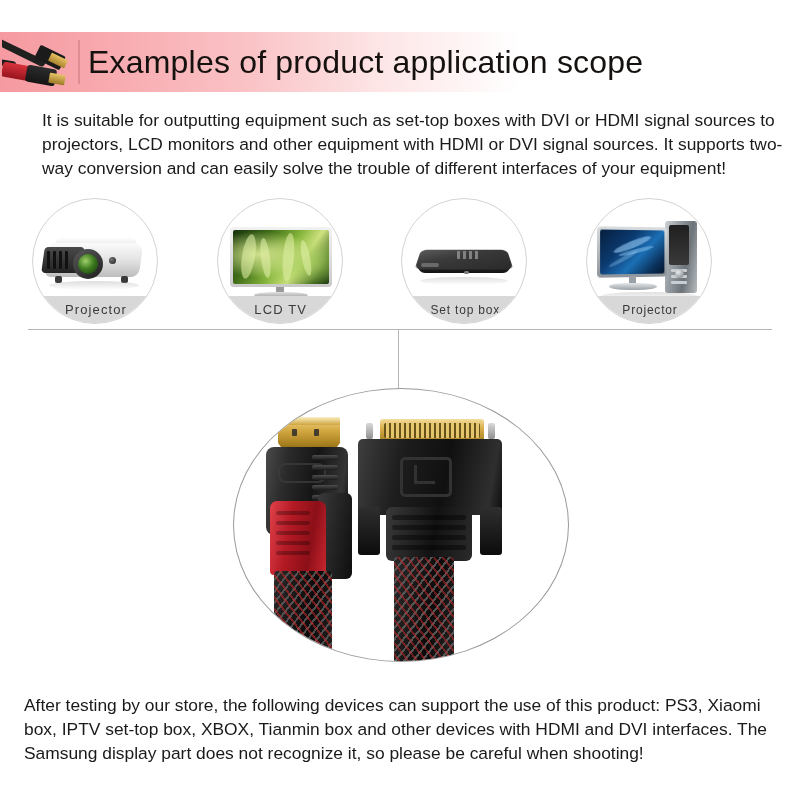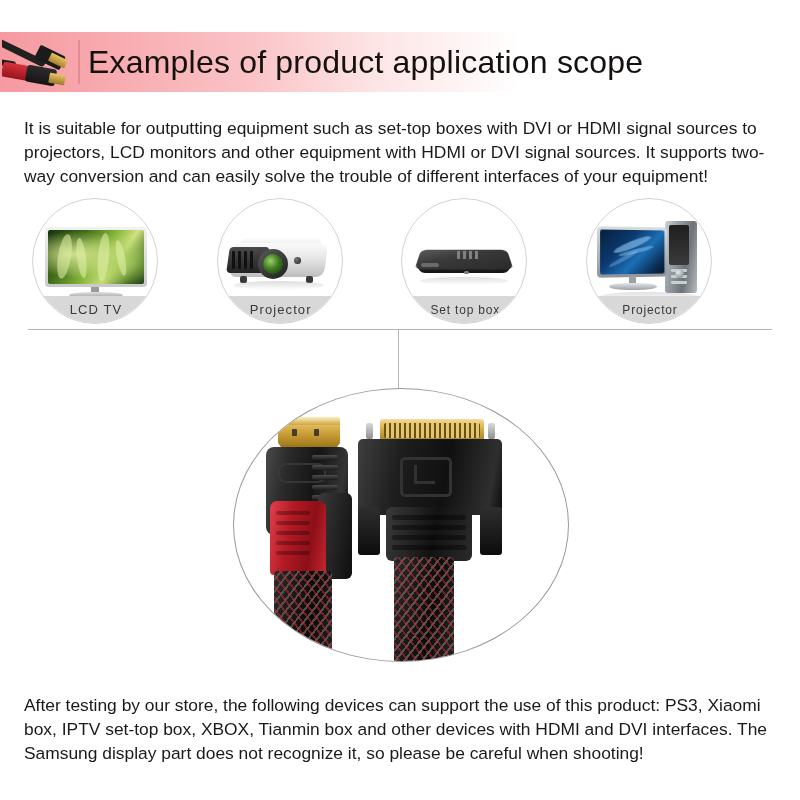--- a/index.html
+++ b/index.html
@@ -40,21 +40,21 @@
     position:absolute;left:88px;top:50%;transform:translateY(-50%);
     font-size:32px;letter-spacing:.2px;color:#15110f;white-space:nowrap;
     font-family:"Liberation Sans","DejaVu Sans",sans-serif;
   }
 
   
   .para{
     position:absolute;left:24px;width:756px;
     font-size:17.4px;line-height:24.2px;color:#1a1a1a;
   }
-  .para-top{top:116px;}
+  .para-top{top:108px;margin-left:18px;}
   .para-bottom{top:693px;}
 
   
   .devices{position:absolute;left:32px;top:198px;width:680px;height:126px;
     display:flex;justify-content:space-between;align-items:flex-start;}
   .device{position:relative;width:126px;height:126px;}
   .device-circle{
     position:absolute;inset:0;border-radius:50%;
     border:1px solid #d3d3d3;background:#fff;overflow:hidden;
   }
@@ -245,57 +245,57 @@
     <div class="banner-title">Examples of product application scope</div>
   </div>
 
   <div class="para para-top">It is suitable for outputting equipment such as set-top boxes with DVI or HDMI signal sources to projectors, LCD monitors and other equipment with HDMI or DVI signal sources. It supports two-way conversion and can easily solve the trouble of different interfaces of your equipment!</div>
 
   <div class="devices">
 
     <div class="device">
       <div class="device-circle">
         <div class="device-art">
-          <div class="tv-frame">
-              <div class="tv-screen">
-            <div class="tv-blade" style="left:10%;top:8%;width:14%;height:84%;transform:rotate(9deg);"></div>
-            <div class="tv-blade" style="left:30%;top:14%;width:9%;height:74%;transform:rotate(-7deg);"></div>
-            <div class="tv-blade" style="left:52%;top:6%;width:11%;height:88%;transform:rotate(5deg);"></div>
-            <div class="tv-blade" style="left:72%;top:18%;width:8%;height:66%;transform:rotate(-11deg);"></div>
-          </div>
-            </div>
-          <div class="tv-stand-neck"></div>
-          <div class="tv-stand-base"></div>
-          <div class="tv-reflect"></div>
-        </div>
-        <div class="device-label-band">
-          <span class="device-label">LCD TV</span>
-        </div>
-      </div>
-    </div>
-
-    <div class="device">
-      <div class="device-circle">
-        <div class="device-art">
           <div class="pj-top"></div>
           <div class="pj-body"></div>
           <div class="pj-dark"></div>
           <div class="pj-vent" style="left:14px;top:52px;height:18px;"></div>
           <div class="pj-vent" style="left:20px;top:52px;height:18px;"></div>
           <div class="pj-vent" style="left:26px;top:52px;height:18px;"></div>
           <div class="pj-vent" style="left:32px;top:52px;height:18px;"></div>
           <div class="pj-lens-ring"></div>
           <div class="pj-lens"></div>
           <div class="pj-dot"></div>
           <div class="pj-foot" style="left:22px;"></div>
           <div class="pj-foot" style="left:88px;"></div>
           <div class="pj-shadow"></div>
         </div>
         <div class="device-label-band">
           <span class="device-label">Projector</span>
+        </div>
+      </div>
+    </div>
+
+    <div class="device">
+      <div class="device-circle">
+        <div class="device-art">
+          <div class="tv-frame">
+              <div class="tv-screen">
+            <div class="tv-blade" style="left:10%;top:8%;width:14%;height:84%;transform:rotate(9deg);"></div>
+            <div class="tv-blade" style="left:30%;top:14%;width:9%;height:74%;transform:rotate(-7deg);"></div>
+            <div class="tv-blade" style="left:52%;top:6%;width:11%;height:88%;transform:rotate(5deg);"></div>
+            <div class="tv-blade" style="left:72%;top:18%;width:8%;height:66%;transform:rotate(-11deg);"></div>
+          </div>
+            </div>
+          <div class="tv-stand-neck"></div>
+          <div class="tv-stand-base"></div>
+          <div class="tv-reflect"></div>
+        </div>
+        <div class="device-label-band">
+          <span class="device-label">LCD TV</span>
         </div>
       </div>
     </div>
 
     <div class="device">
       <div class="device-circle">
         <div class="device-art">
           <div class="stb-side"></div>
           <div class="stb-top"></div>
           <div class="stb-logo"></div>

